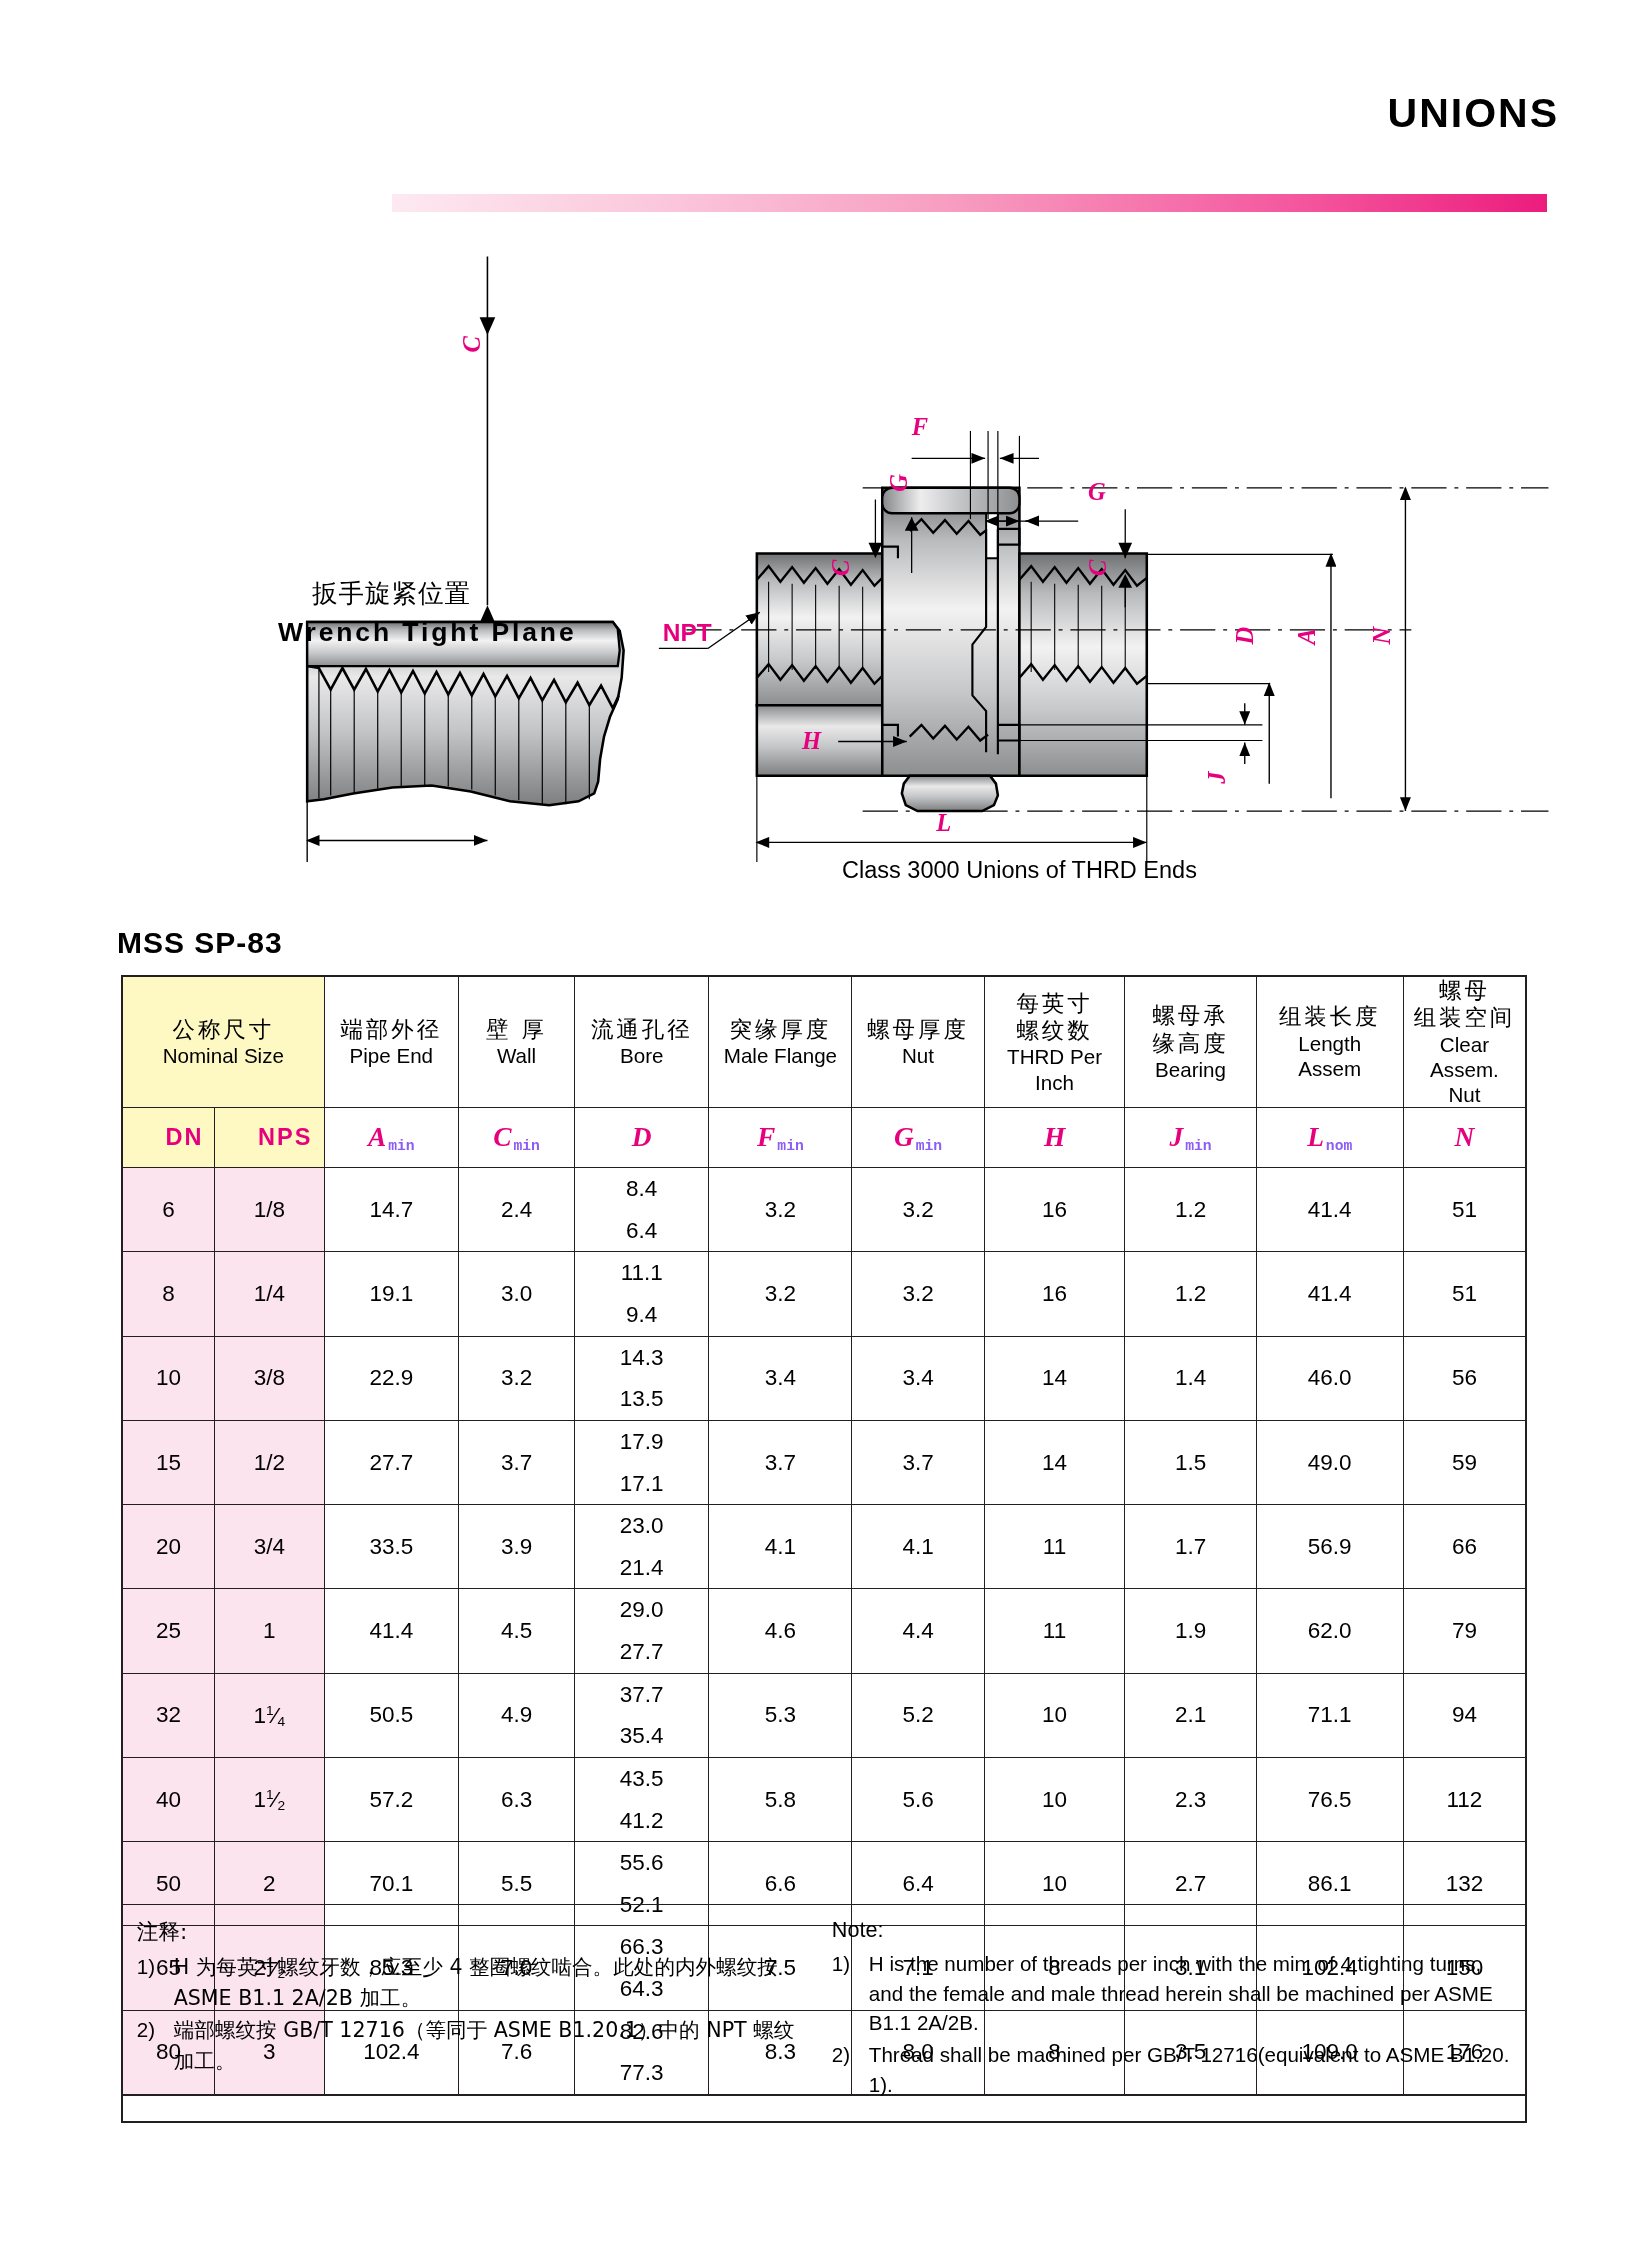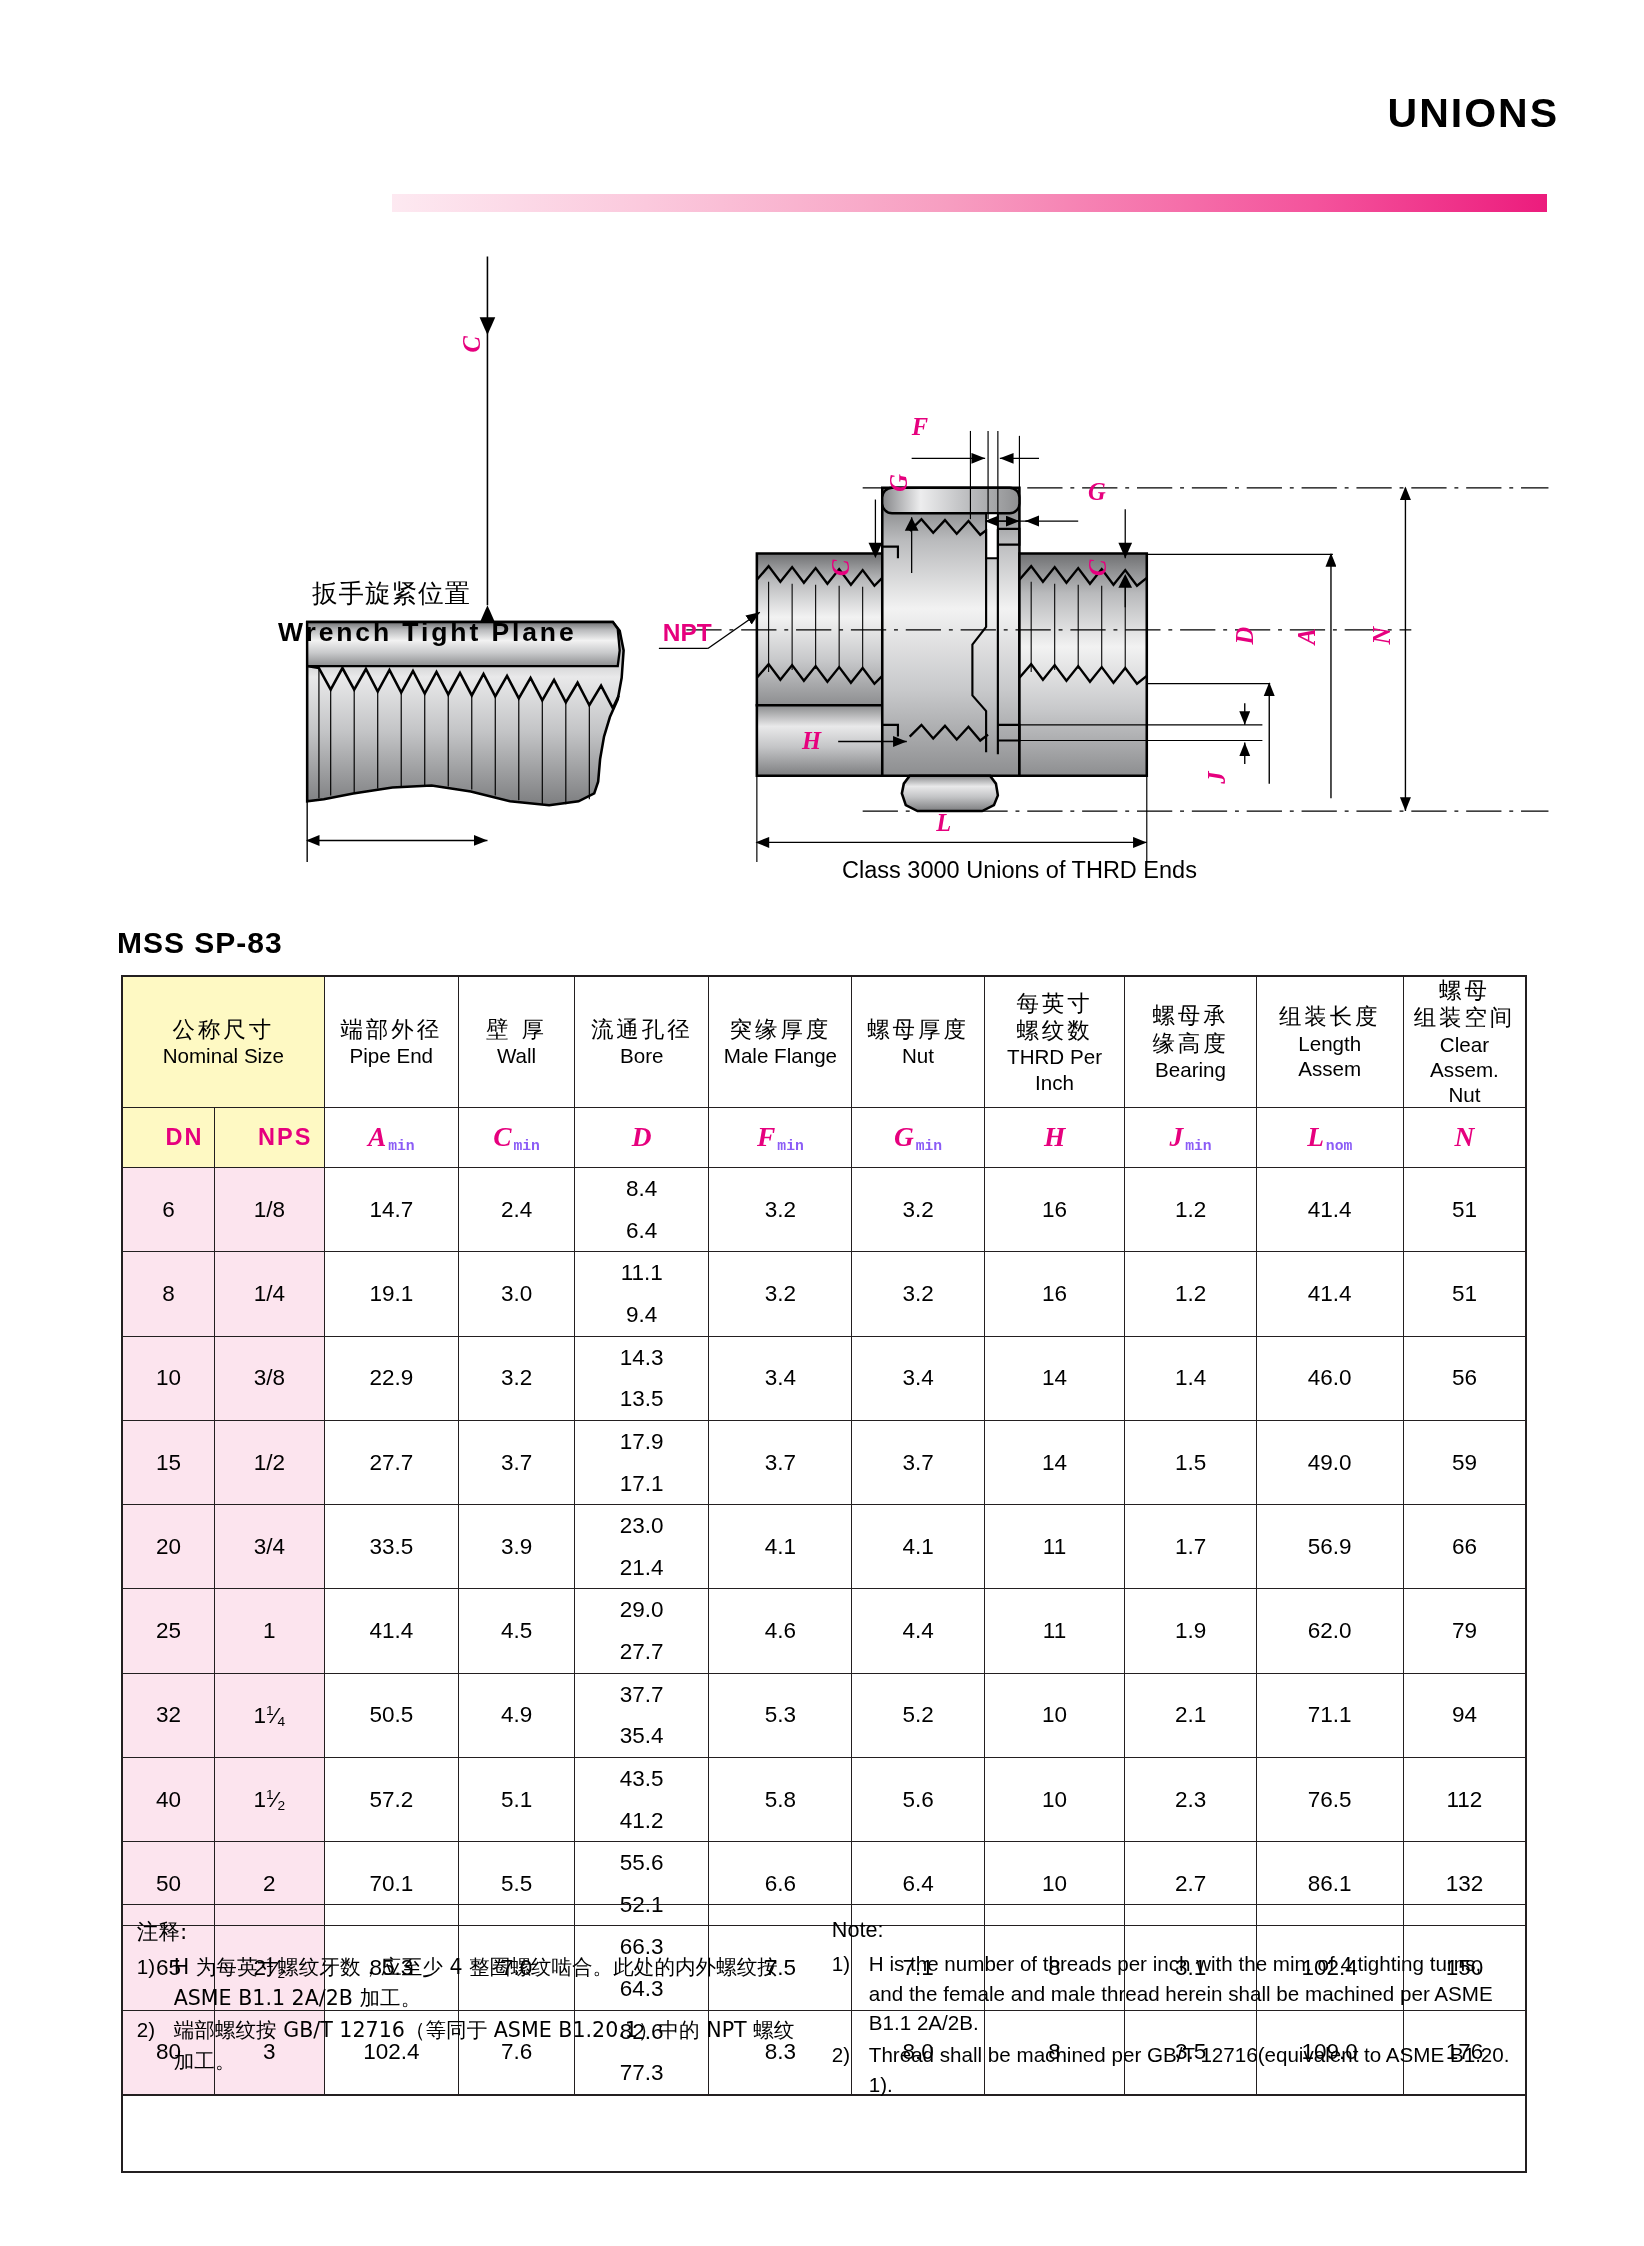--- a/index.html
+++ b/index.html
@@ -79,21 +79,21 @@
     vertical-align:-3.9px; padding-left:2px;
   }
   .dnhdr{color:#e6007e; font-weight:bold; font-size:23.5px; letter-spacing:2px;margin-left:32px;}
   tr.data td{height:63px; font-size:22.5px;}
   .bore-two{line-height:1.85; font-size:22.5px;}
   .frac sup,.frac sub{font-size:13.7px;}
   .frac sub{vertical-align:-2.9px;}
 
   
   .notes{
-    position:absolute; left:121px; top:1904px; width:1406px; height:269px;
+    position:absolute; left:121px; top:1904px; width:1406px; height:219px;
     border:2.9px solid #231f20; border-top:1px solid #231f20;
     box-sizing:border-box; display:flex;
   }
   .notes-cn{width:50%; padding:11.8px 9.8px 0 13.7px; box-sizing:border-box;}
   .notes-en{width:50%; padding:11.8px 11.8px 0 7.8px; box-sizing:border-box;}
   .note-title{font-size:21.6px; margin-bottom:5.9px; font-family:"DejaVu Sans",sans-serif;}
   .note-title.en{font-family:"Liberation Sans","DejaVu Sans",sans-serif;}
   .note-item{display:flex; font-size:20.6px; line-height:1.45; margin-bottom:2px;}
   .note-num{width:37px; flex:0 0 37px;}
   .note-txt{flex:1;}
@@ -465,21 +465,21 @@
             <td>5.2</td>
             <td>10</td>
             <td>2.1</td>
             <td>71.1</td>
             <td>94</td>
           </tr>
           <tr class="data">
             <td class="pinklite">40</td>
             <td class="pinklite"><span class="frac">1<sup>1</sup>⁄<sub>2</sub></span></td>
             <td>57.2</td>
-            <td>5.1</td>
+            <td>6.3</td>
             <td class="bore-two">43.5<br>41.2</td>
             <td>5.8</td>
             <td>5.6</td>
             <td>10</td>
             <td>2.3</td>
             <td>76.5</td>
             <td>112</td>
           </tr>
           <tr class="data">
             <td class="pinklite">50</td>

